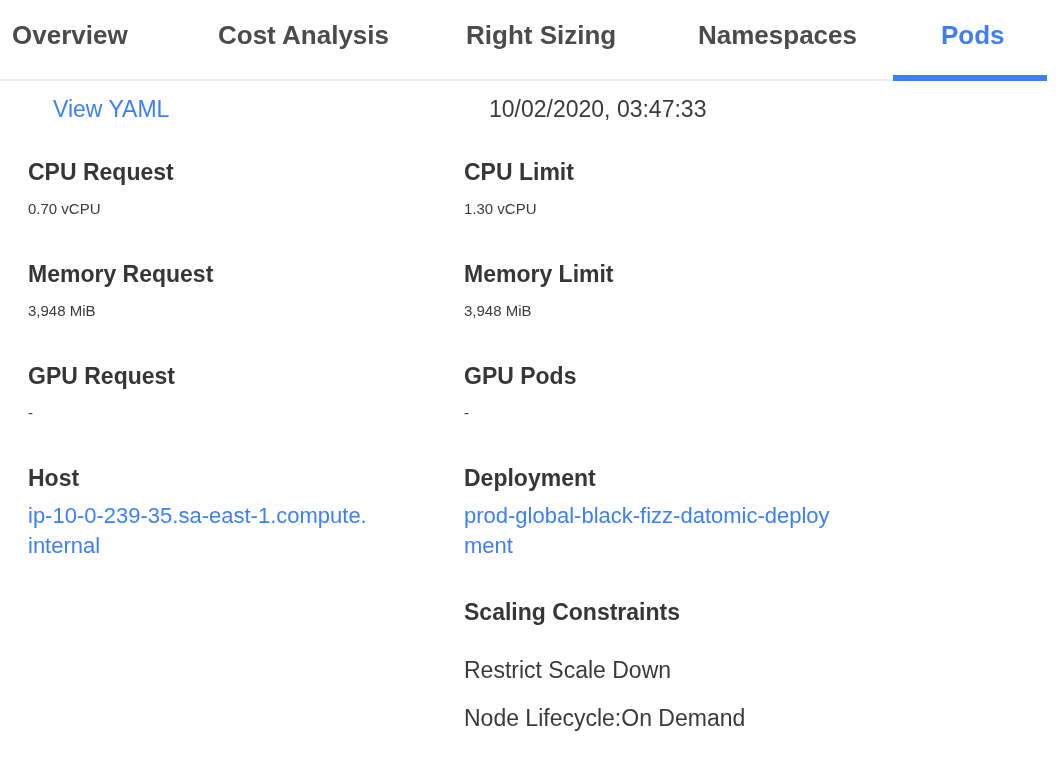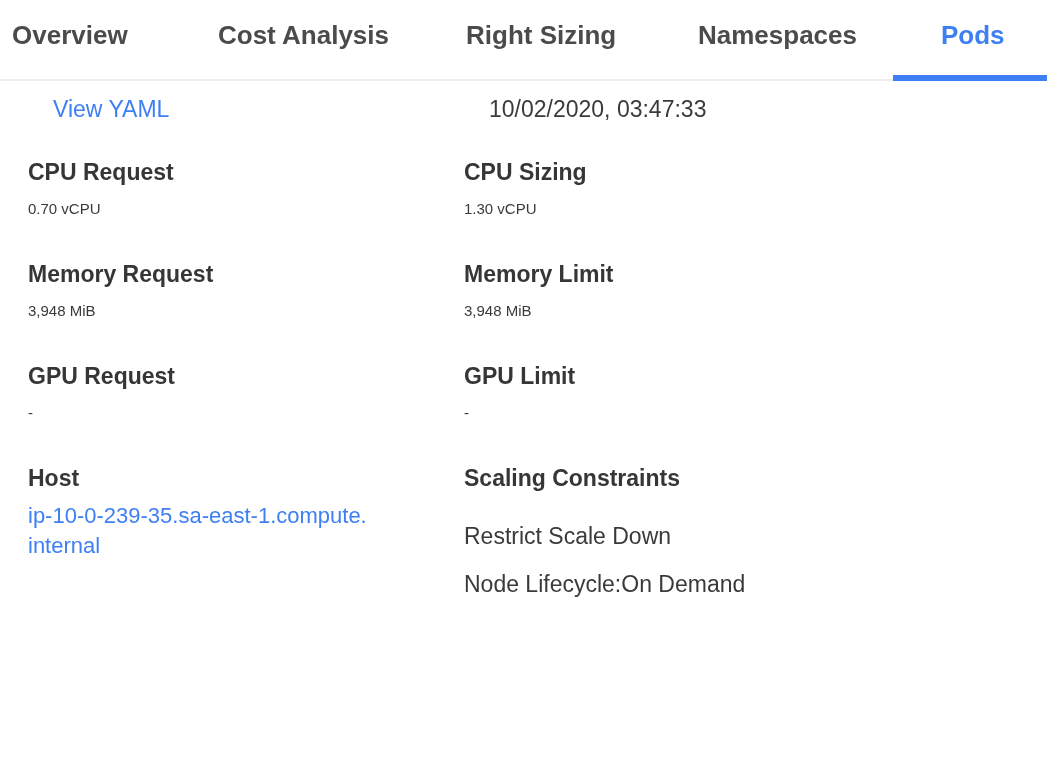--- a/index.html
+++ b/index.html
@@ -136,34 +136,38 @@
       <div class="group">
         <div class="field-label">Host</div>
         <a class="link link-wrap">ip-10-0-239-35.sa-east-1.compute.internal</a>
       </div>
     </div>
 
     <div class="col col-right">
       <div class="toprow">10/02/2020, 03:47:33</div>
 
       <div class="group">
-        <div class="field-label">CPU Sizing</div>
+        <div class="field-label">CPU Limit</div>
         <div class="field-value">1.30 vCPU</div>
       </div>
 
       <div class="group">
         <div class="field-label">Memory Limit</div>
         <div class="field-value">3,948 MiB</div>
       </div>
 
       <div class="group">
-        <div class="field-label">GPU Limit</div>
+        <div class="field-label">GPU Pods</div>
         <div class="field-value">-</div>
       </div>
 
+      <div class="group">
+        <div class="field-label">Deployment</div>
+        <a class="link link-wrap">prod-global-black-fizz-datomic-deployment</a>
+      </div>
 
       <div class="group">
         <div class="field-label sc-label">Scaling Constraints</div>
         <div class="sc-item">Restrict Scale Down</div>
         <div class="sc-item">Node Lifecycle:On Demand</div>
       </div>
     </div>
 
   </main>
 </div>

